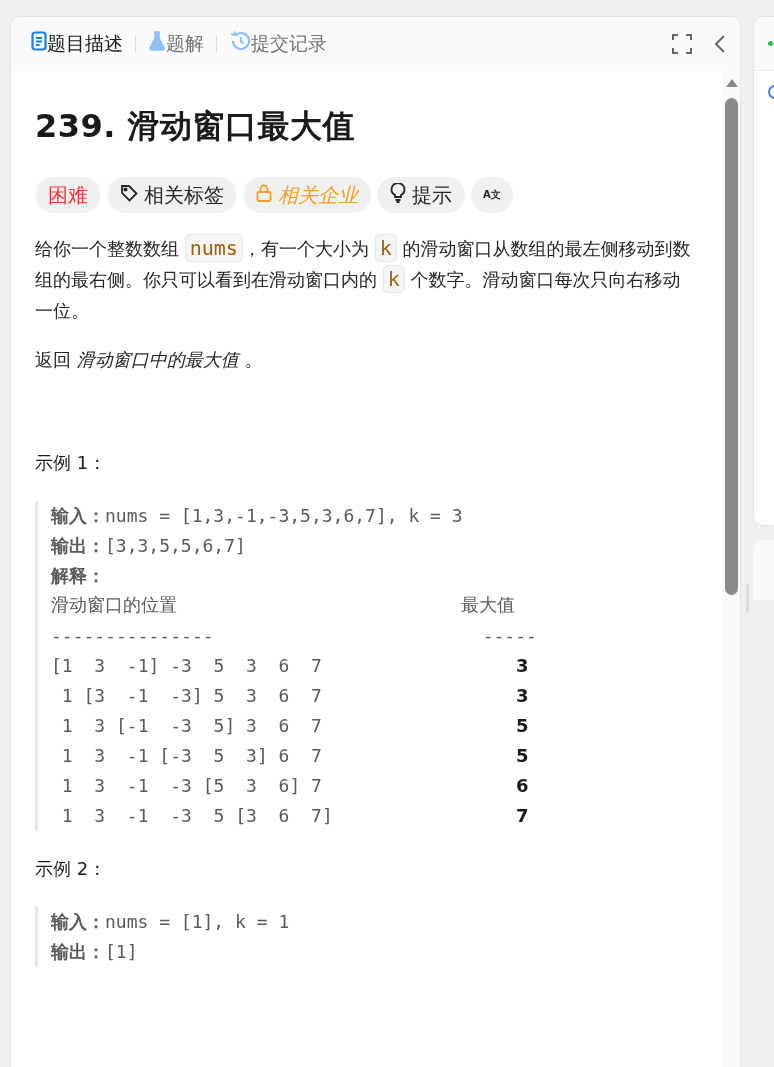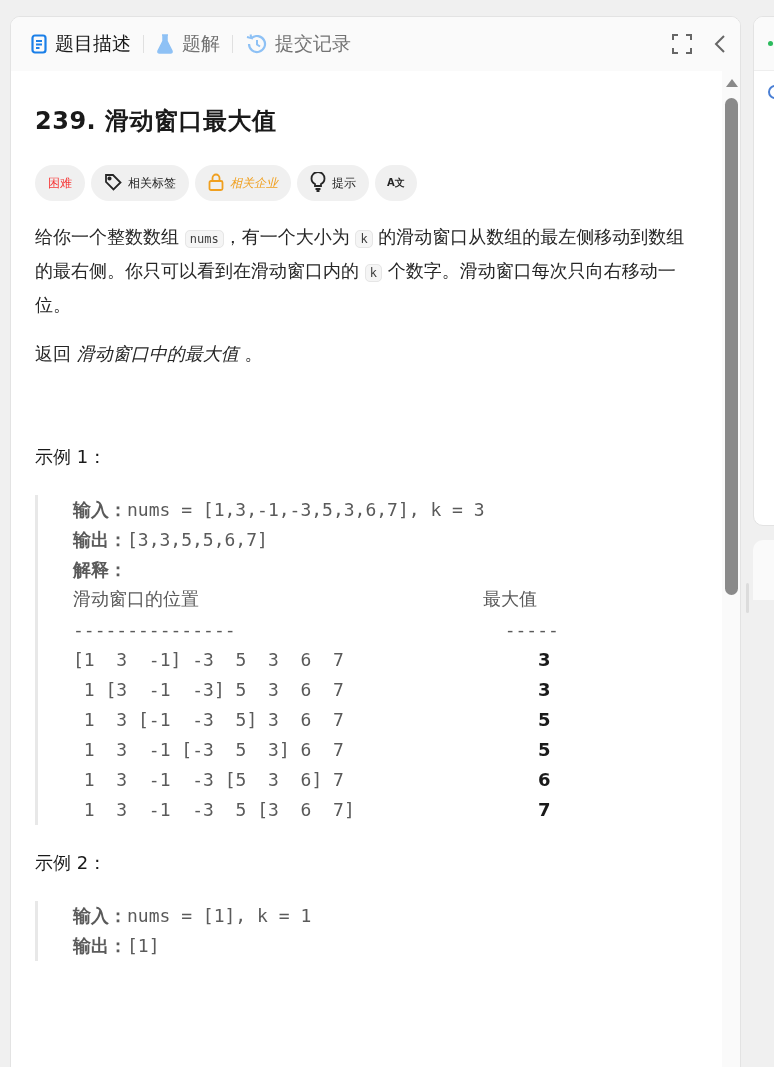--- a/index.html
+++ b/index.html
@@ -7,52 +7,52 @@
   body { font-family: "DejaVu Sans", "Liberation Sans", sans-serif; color: #262626; position: relative; }
 
   .panel {
     position: absolute; left: 10px; top: 16px; width: 731px; height: 1070px;
     background: #ffffff; border: 1px solid #e3e3e3; border-radius: 10px 10px 0 0; overflow: hidden;
   }
   .tabbar {
     height: 54px; background: #fafafa; display: flex; align-items: center; padding: 0 12px 0 20px;
     position: relative;
   }
-  .tab { display: flex; align-items: center; gap: 8px; font-size: 19px; cursor: pointer; }
+  .tab { display: flex; gap: 0; font-size: 19px; cursor: pointer; }
   .tab.active .tab-label { color: #1a1a1a; font-weight: 500; }
   .tab .tab-label { color: #737373; }
   .tab-sep { width: 1px; height: 18px; background: #e0e0e0; margin: 0 12px; }
   .tab-icon svg { display: block; }
   .tabbar-right { position: absolute; right: 14px; top: 0; height: 54px; display: flex; align-items: center; gap: 22px; }
   .icon-btn { cursor: pointer; display: flex; align-items: center; justify-content: center; }
 
   .content { position: absolute; left: 0; top: 54px; right: 18px; bottom: 0; padding: 0 24px; overflow: hidden; }
-  .title { font-size: 24px; font-weight: bold; color: #1a1a1a; margin-top: 34px; letter-spacing: 0.5px; }
+  .title { font-size: 32px; font-weight: bold; color: #1a1a1a; margin-top: 34px; letter-spacing: 0.5px; }
   .tags { display: flex; gap: 6px; margin-top: 28px; }
   .tag {
     height: 36px; border-radius: 18px; background: #f0f0f0; display: flex; align-items: center;
-    padding: 0 13px; font-size: 12px; color: #262626; gap: 6px; cursor: pointer;
+    padding: 0 13px; font-size: 20px; color: #262626; gap: 6px; cursor: pointer;
   }
   .tag.difficulty { color: #f63636; }
   .tag.company { color: #ffb800; font-style: italic; }
   .tag.company .tag-label { color: #f0a020; }
   .tag.translate { padding: 0 12px; font-weight: bold; font-size: 10px; }
 
   .desc { margin-top: 20px; font-size: 18px; line-height: 31px; color: #262626; }
   .desc p { margin-bottom: 12px; }
   code.inline {
-    font-family: "DejaVu Sans Mono", "Liberation Mono", monospace; font-size: 12px; color: #404040;
+    font-family: "DejaVu Sans Mono", "Liberation Mono", monospace; font-size: 20px; color: #a16207;
     background: #f5f5f5; border: 1px solid #e6e6e6; border-radius: 5px; padding: 1px 4px;
   }
   em { font-style: italic; }
 
   .example-title { font-size: 18px; font-weight: normal; color: #1a1a1a; margin-top: 76px; }
   .example-title.second { margin-top: 26px; }
   .example-block {
-    margin-top: 26px; border-left: 3px solid #e8e8e8; padding-left: 35px;
+    margin-top: 26px; border-left: 3px solid #e8e8e8; padding-left: 13px;
     font-family: "DejaVu Sans Mono", "Liberation Mono", monospace; font-size: 18px; line-height: 30px; color: #5a5a5a;
   }
   .example-block .lbl { font-family: "DejaVu Sans", sans-serif; font-weight: bold; color: #5a5a5a; }
   .example-block .hdr { font-family: Liberation Mono, monospace; }
   .row { display: flex; white-space: pre; }
   .row .win { width: 410px; }
   .row .max { font-family: "DejaVu Sans", sans-serif; font-weight: bold; color: #1a1a1a; }
 
   .scrollbar { position: absolute; right: 0; top: 54px; width: 18px; bottom: 0; background: #fafafa; }
   .scroll-arrow { position: absolute; left: 4px; top: 8px; width: 0; height: 0;

